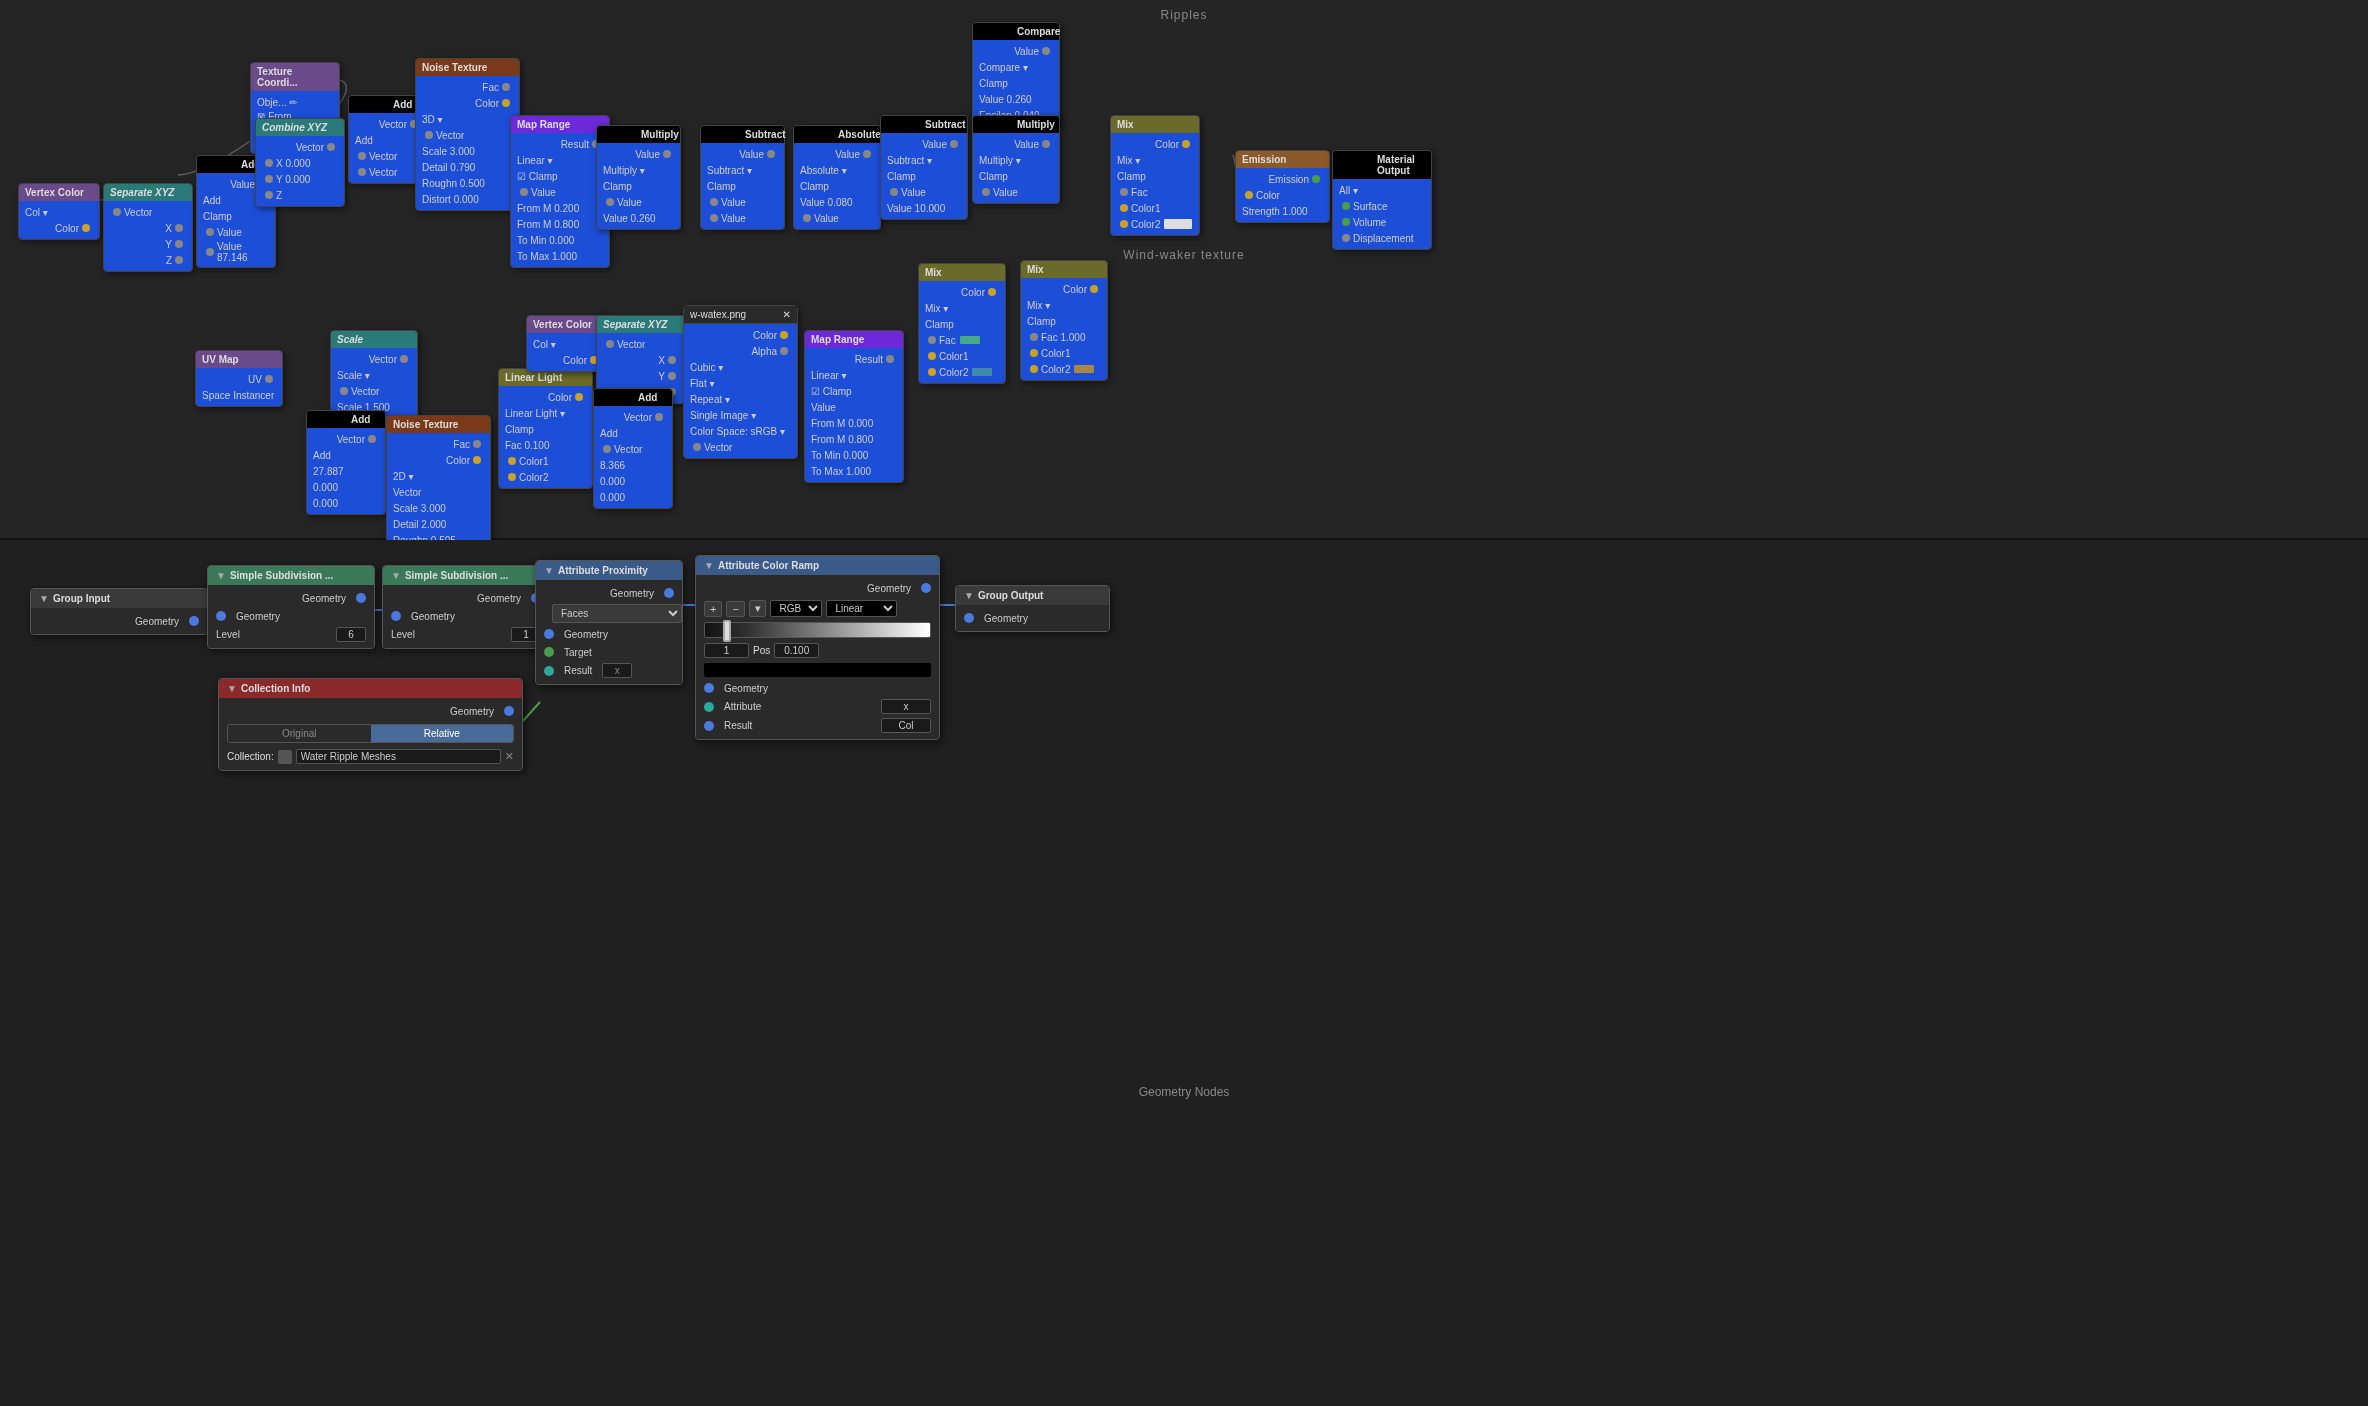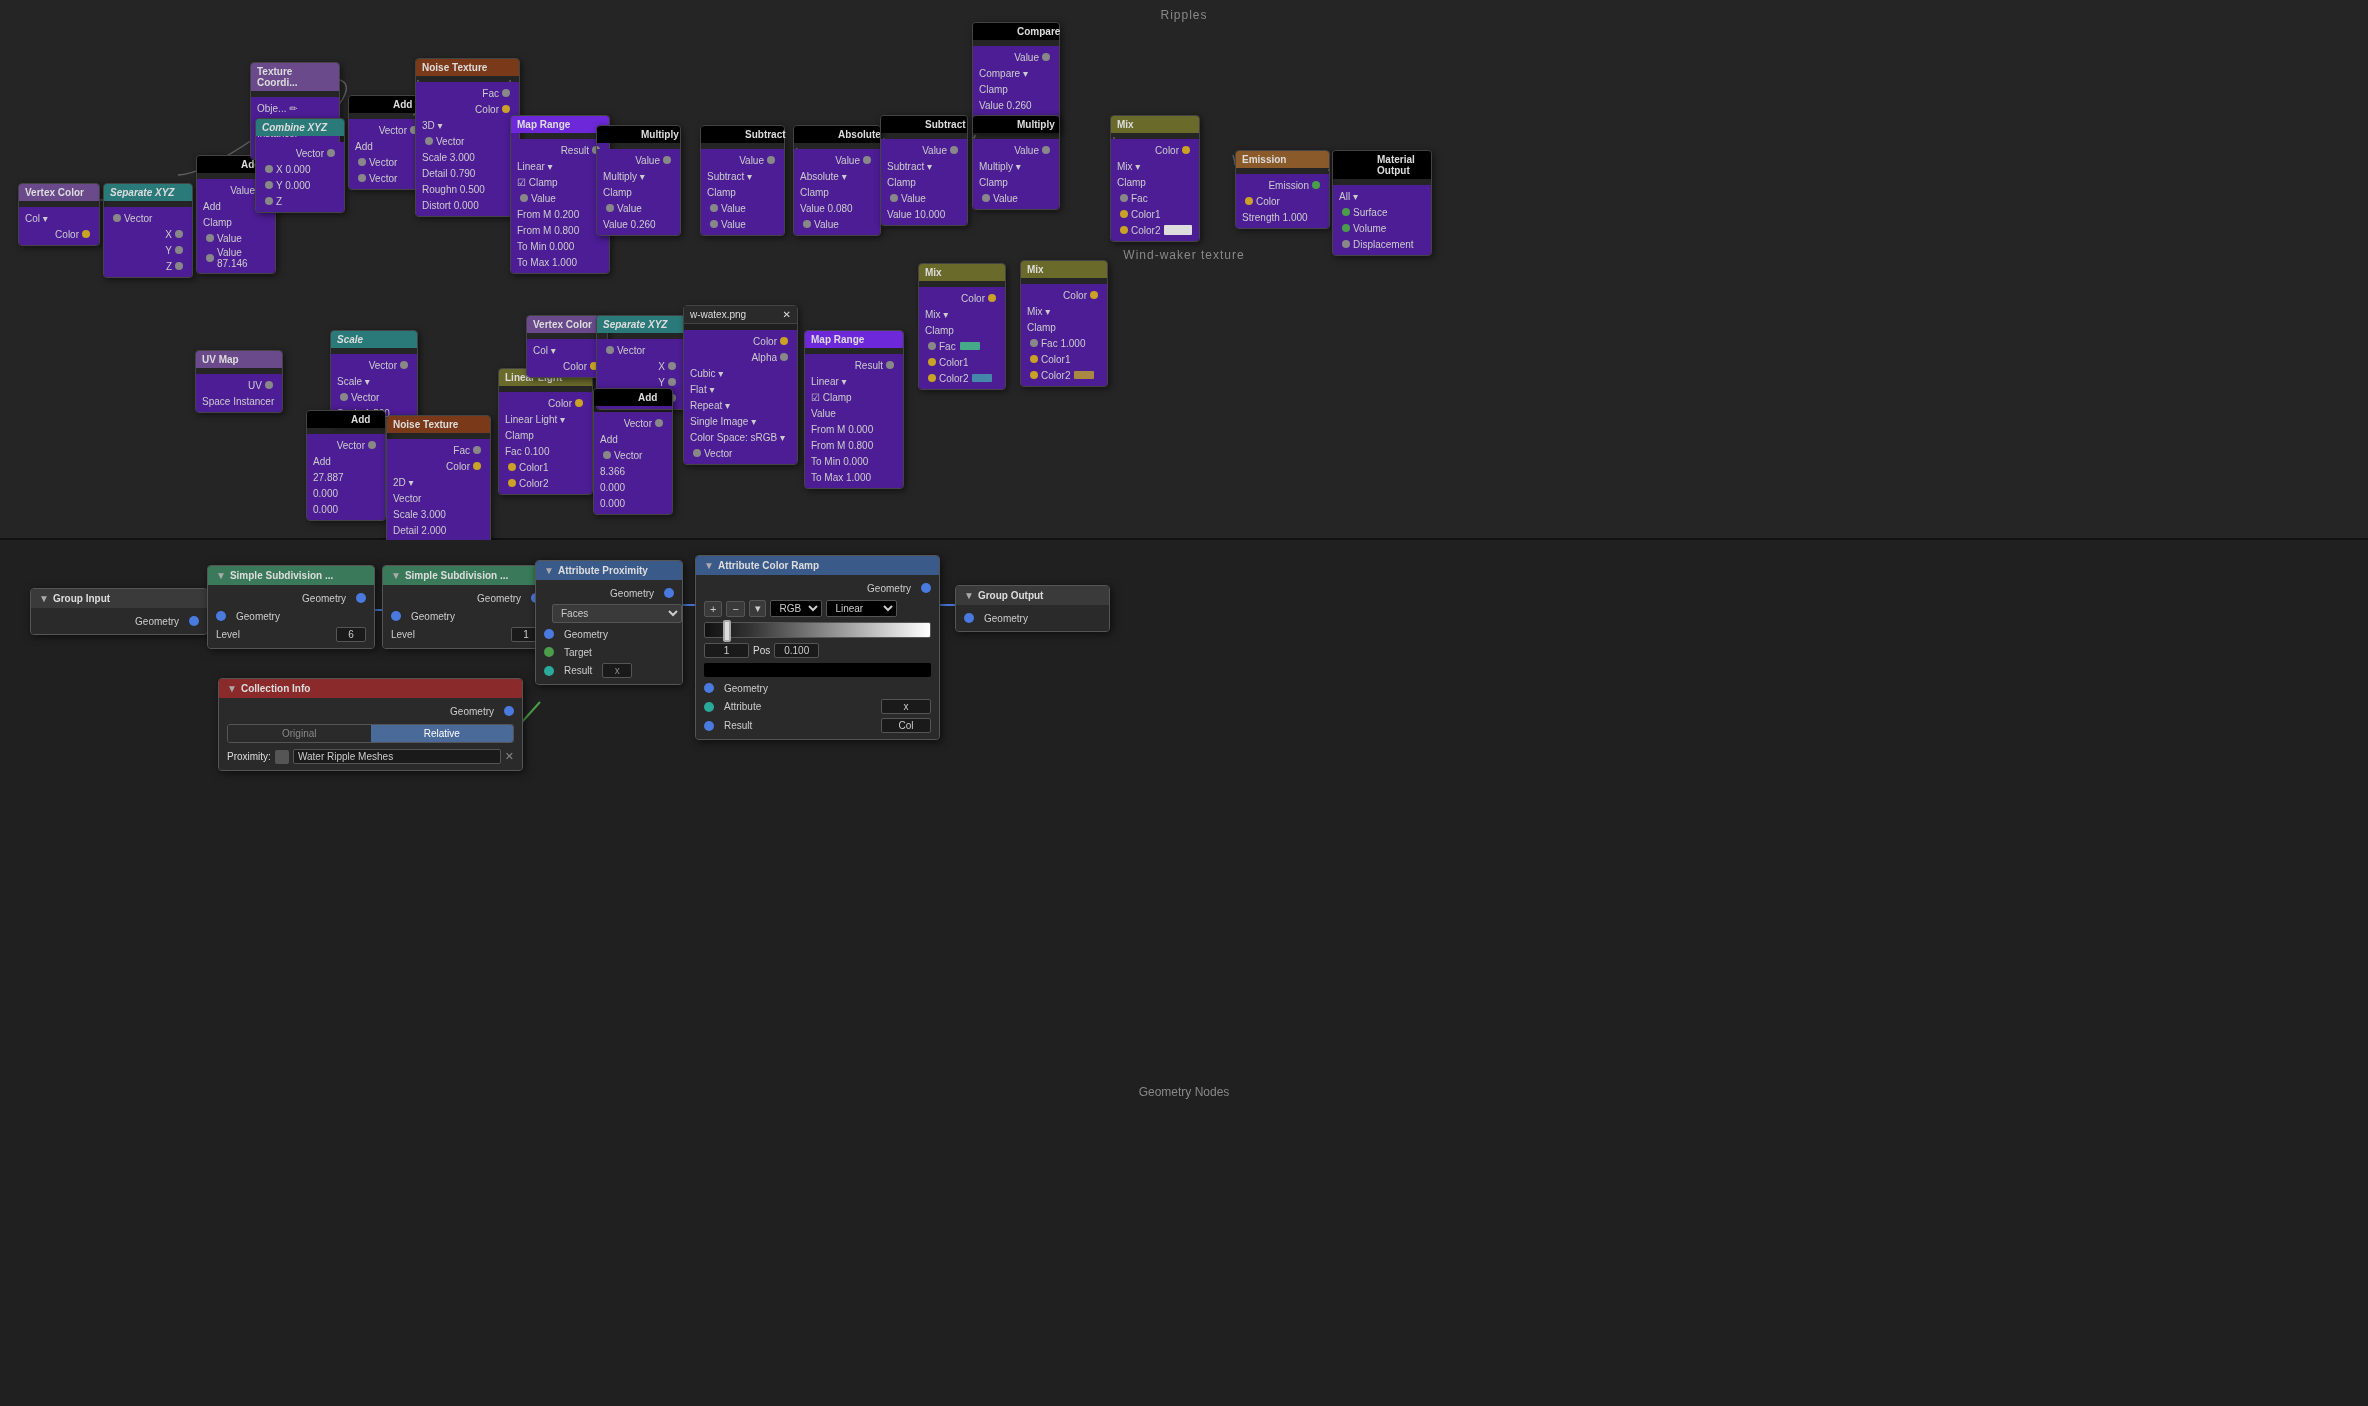--- a/index.html
+++ b/index.html
@@ -56,24 +56,23 @@
     .node-header {
       padding: 3px 6px;
       border-radius: 3px 3px 0 0;
       font-size: 10px;
       font-weight: bold;
       display: flex;
       align-items: center;
       gap: 4px;
     }
     .node-body {
-      background: #4c1d95;
+      background: #1d4ed8;
       padding: 3px 0;
       border-radius: 0 0 3px 3px;
-      margin-top: 6px;
     }
     .node-row {
       display: flex;
       align-items: center;
       padding: 1px 6px;
       min-height: 16px;
       font-size: 10px;
       color: #ccc;
     }
     .node-row.output {
@@ -1284,21 +1283,21 @@
         <span>Geometry</span>
         <span class="geo-socket blue" style="margin-left:6px;"></span>
       </div>
 
       <div class="toggle-row">
         <div class="toggle-btn">Original</div>
         <div class="toggle-btn active">Relative</div>
       </div>
 
       <div class="coll-row">
-        <span>Proximity:</span>
+        <span>Collection:</span>
         <span class="coll-icon"></span>
         <input class="coll-name-field" value="Water Ripple Meshes" style="">
         <button class="coll-x-btn">✕</button>
       </div>
     </div>
   </div>
 
 </div>
 
 </body></html>

